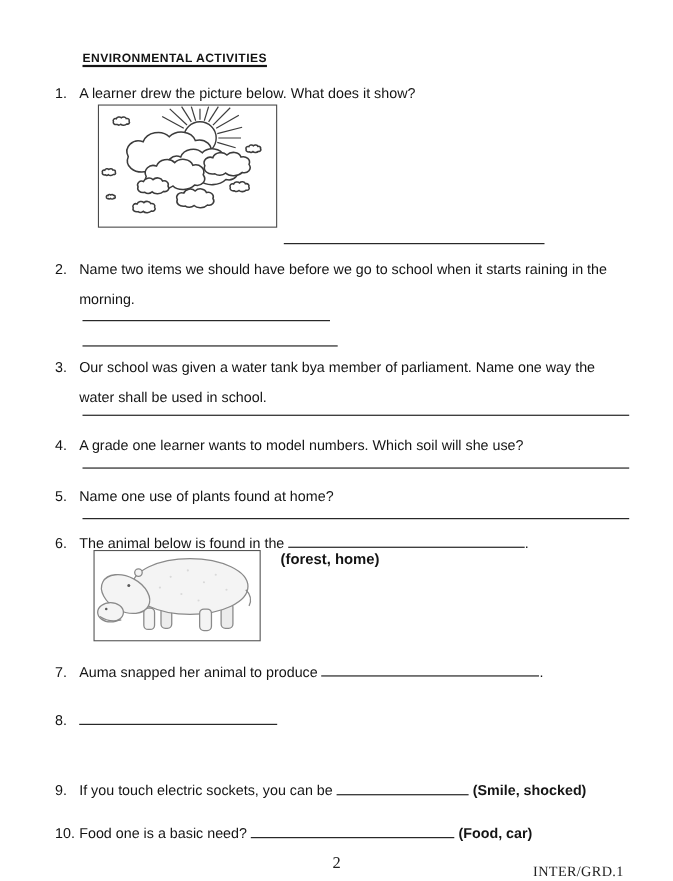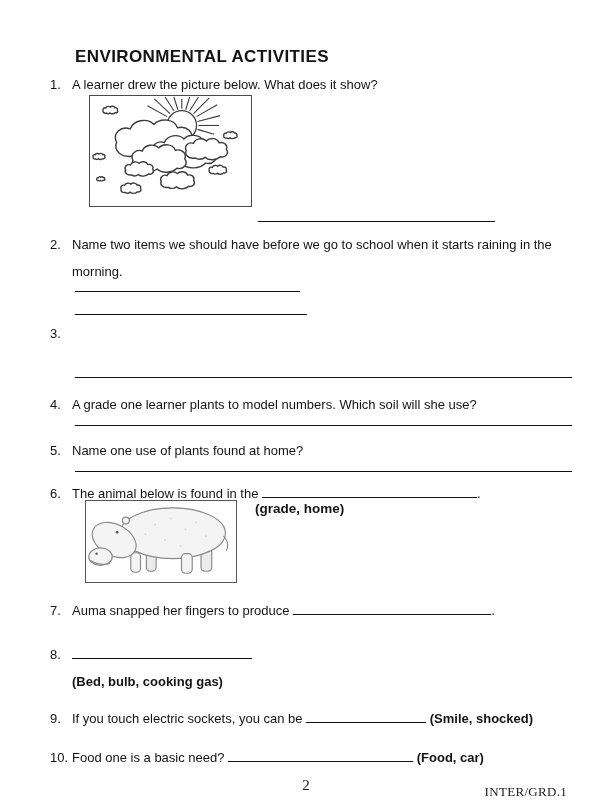--- a/index.html
+++ b/index.html
@@ -6,22 +6,22 @@
   body {
     width:612px; height:801px;
     background:#ffffff;
     position:relative;
     font-family:"Liberation Sans", sans-serif;
     color:#141414;
     overflow:hidden;
   }
   .page-title {
     position:absolute; left:75px; top:47px;
-    font-size:17px; font-weight:bold; letter-spacing:.4px;
-    text-underline-offset:3px; text-decoration-thickness:1.5px;
+    font-size:11px; font-weight:bold; letter-spacing:.4px;
+    text-decoration:underline; text-underline-offset:3px; text-decoration-thickness:1.5px;
   }
   .q {
     position:absolute; left:50px; width:535px;
     display:flex; align-items:flex-start;
     font-size:13px; line-height:27px;
   }
   .qnum { min-width:22px; flex:0 0 22px; }
   .qtext { flex:1 1 auto; }
   .w505 { max-width:505px; }
   .w478 { max-width:478px; }
@@ -106,26 +106,27 @@
 
 <div class="q" style="top:231px;">
   <span class="qnum">2.</span>
   <span class="qtext w505">Name two items we should have before we go to school when it starts raining in the morning.</span>
 </div>
 <div class="blank" style="left:75px; top:291px; width:225px;"></div>
 <div class="blank" style="left:75px; top:314px; width:232px;"></div>
 
 <div class="q" style="top:320px;">
   <span class="qnum">3.</span>
+  <span class="qtext w478">Our school was given a water tank bya member of parliament. Name one way the water shall be used in school.</span>
 </div>
 <div class="blank" style="left:75px; top:377px; width:497px;"></div>
 
 <div class="q" style="top:391px;">
   <span class="qnum">4.</span>
-  <span class="qtext">A grade one learner plants to model numbers. Which soil will she use?</span>
+  <span class="qtext">A grade one learner wants to model numbers. Which soil will she use?</span>
 </div>
 <div class="blank" style="left:75px; top:425px; width:497px;"></div>
 
 <div class="q" style="top:437px;">
   <span class="qnum">5.</span>
   <span class="qtext">Name one use of plants found at home?</span>
 </div>
 <div class="blank" style="left:75px; top:471px; width:497px;"></div>
 
 <div class="q" style="top:480px;">
@@ -158,34 +159,33 @@
         <circle cx="86" cy="18" r="1"></circle>
       <circle cx="101" cy="29" r="1"></circle>
         <circle cx="80" cy="40" r="1"></circle>
       <circle cx="96" cy="46" r="1"></circle>
         <circle cx="112" cy="22" r="1"></circle>
       <circle cx="60" cy="34" r="1"></circle>
         <circle cx="122" cy="36" r="1"></circle>
     </g>
   </svg>
 </div>
-<span class="opts-float" style="left:255px; top:501px;">(grade, home)</span>
+<span class="opts-float" style="left:255px; top:501px;">(forest, home)</span>
 
 <div class="q" style="top:597px;">
   <span class="qnum">7.</span>
-  <span class="qtext"><span>Auma snapped her fingers to produce</span>
+  <span class="qtext"><span>Auma snapped her animal to produce</span>
     <span class="iblank" style="width:198px;"></span><span>.</span>
   </span>
 </div>
 
 <div class="q" style="top:641px;">
   <span class="qnum">8.</span>
   <span class="qtext">
     <span class="iblank" style="width:180px;"></span>
-    <span class="opts-line">(Bed, bulb, cooking gas)</span>
   </span>
 </div>
 
 <div class="q" style="top:705px;">
   <span class="qnum">9.</span>
   <span class="qtext"><span>If you touch electric sockets, you can be</span>
     <span class="iblank" style="width:120px;"></span>
     <span class="opts">(Smile, shocked)</span>
   </span>
 </div>

